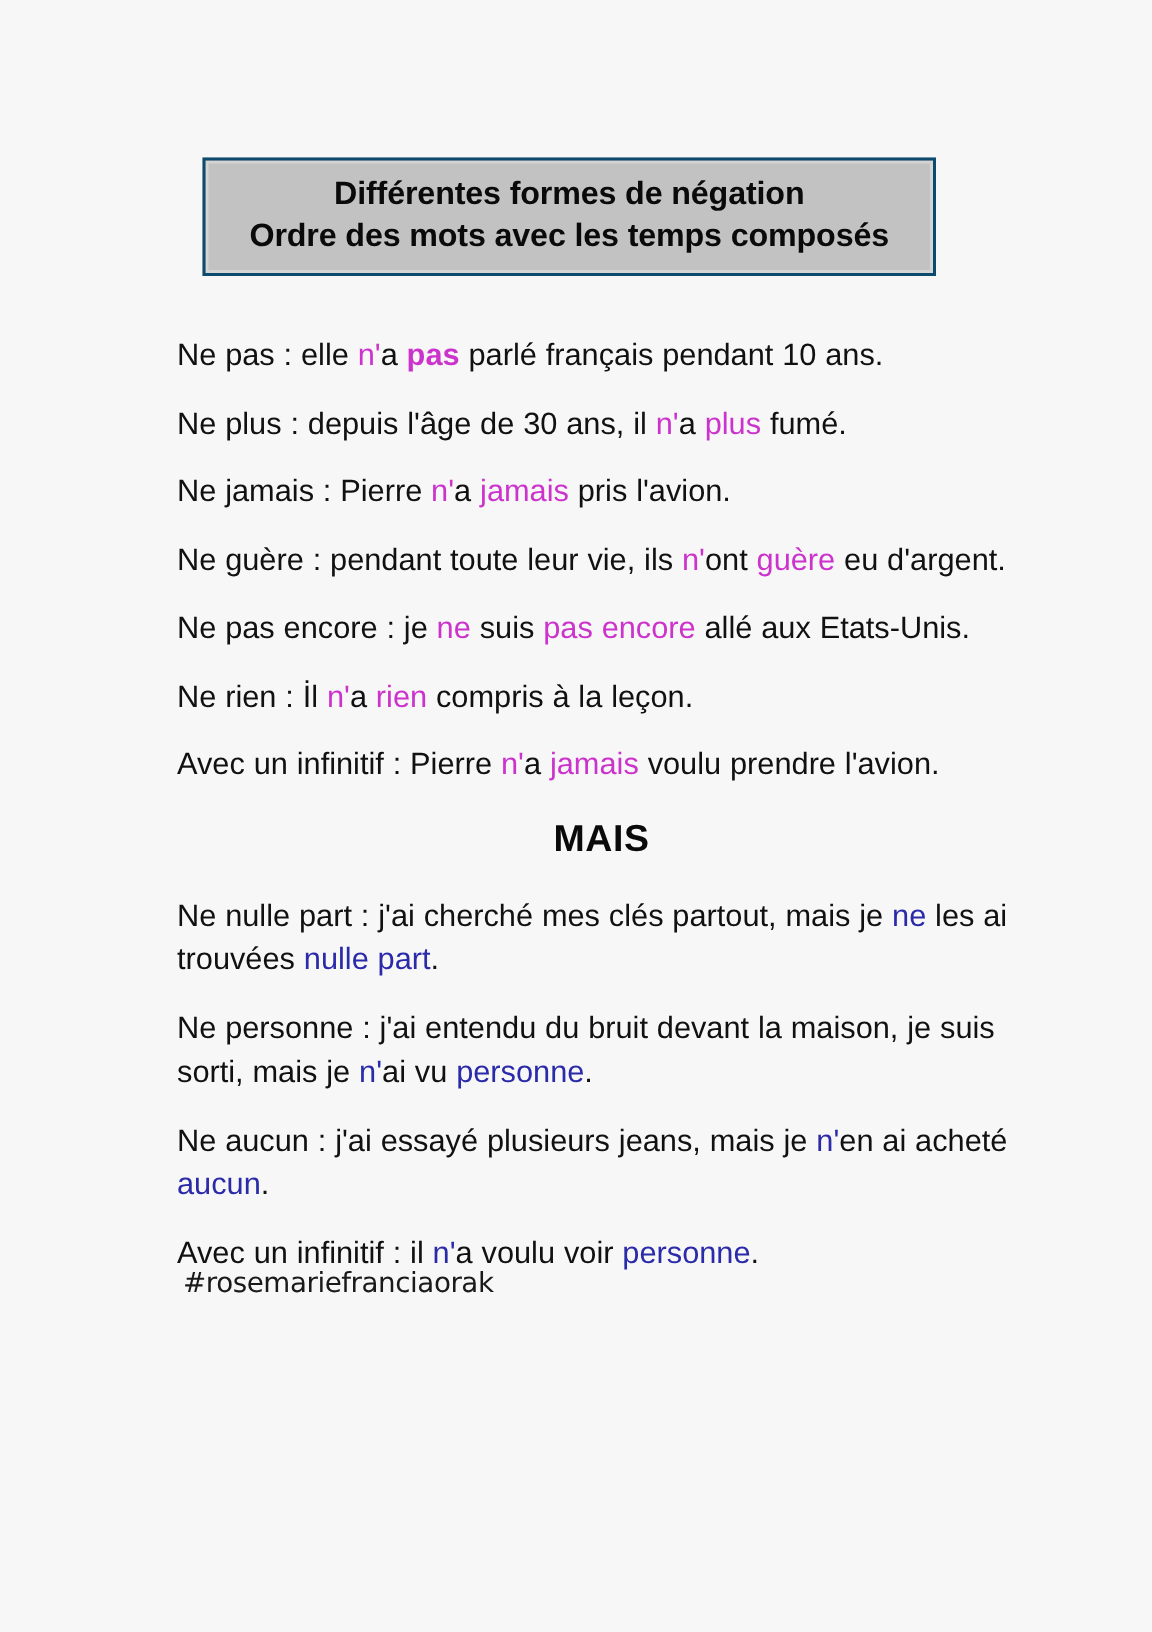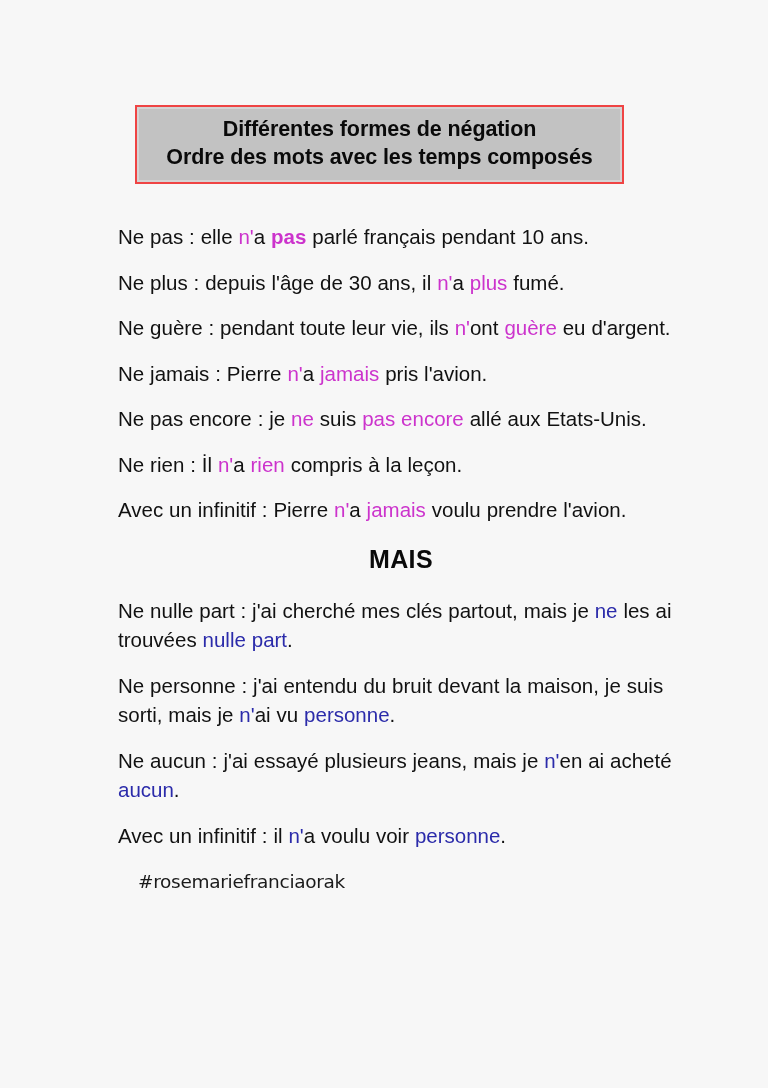--- a/index.html
+++ b/index.html
@@ -25,21 +25,21 @@
 
   
   .title-box-wrap {
     position: absolute;
     left: 135px;
     top: 105px;
     width: 489px;
   }
   .title-box {
     background: #c2c2c2;
-    border: 2px solid #ef4444;
+    border: 2px solid #0c4a6e;
     box-shadow: inset 0 0 0 2px #d4d4d4;
     padding: 8px 10px 10px 10px;
     text-align: center;
   }
   .title-line {
     font-weight: bold;
     font-size: 21.5px;
     line-height: 1.32;
     color: #0a0a0a;
     letter-spacing: -0.1px;
@@ -67,27 +67,26 @@
     font-weight: bold;
     color: #0a0a0a;
     text-align: center;
     margin: 20px 0 22px 0;
     letter-spacing: 0.4px;
   }
 
   
   .hashtag {
     position: absolute;
-    left: 138px;
+    left: 122px;
     top: 845px;
     font-size: 18.5px;
     color: #1a1a1a;
     font-family: "DejaVu Sans", sans-serif;
     letter-spacing: -0.3px;
-    margin-top: 26px;
   }
 
   
   .seg { white-space: pre-wrap; }
 </style>
 </head>
 <body style="background: rgb(247, 247, 247);">
 
 <div class="page">
 
@@ -96,22 +95,22 @@
       <div class="title-line">Différentes formes de négation</div>
       <div class="title-line">Ordre des mots avec les temps composés</div>
     </div>
   </div>
 
   <div class="content">
 
     <div>
         <div class="rule-line"><span class="seg" style="color: rgb(17, 17, 17);">Ne pas : elle </span><span class="seg" style="color: rgb(204, 51, 204);">n'</span><span class="seg" style="color: rgb(17, 17, 17);">a </span><span class="seg" style="color: rgb(204, 51, 204); font-weight: bold;">pas</span><span class="seg" style="color: rgb(17, 17, 17); margin-top: 28px;"> parlé français pendant 10 ans.</span></div>
         <div class="rule-line"><span class="seg" style="color: rgb(17, 17, 17);">Ne plus : depuis l'âge de 30 ans, il </span><span class="seg" style="color: rgb(204, 51, 204);">n'</span><span class="seg" style="color: rgb(17, 17, 17);">a </span><span class="seg" style="color: rgb(204, 51, 204);">plus</span><span class="seg" style="color: rgb(17, 17, 17);"> fumé.</span></div>
+        <div class="rule-line"><span class="seg" style="color: rgb(17, 17, 17);">Ne jamais : Pierre </span><span class="seg" style="color: rgb(204, 51, 204);">n'</span><span class="seg" style="color: rgb(17, 17, 17);">a </span><span class="seg" style="color: rgb(204, 51, 204);">jamais</span><span class="seg" style="color: rgb(17, 17, 17);"> pris l'avion.</span></div>
         <div class="rule-line"><span class="seg" style="color: rgb(17, 17, 17);">Ne guère : pendant toute leur vie, ils </span><span class="seg" style="color: rgb(204, 51, 204);">n'</span><span class="seg" style="color: rgb(17, 17, 17);">ont </span><span class="seg" style="color: rgb(204, 51, 204);">guère</span><span class="seg" style="color: rgb(17, 17, 17);"> eu d'argent.</span></div>
-        <div class="rule-line"><span class="seg" style="color: rgb(17, 17, 17);">Ne jamais : Pierre </span><span class="seg" style="color: rgb(204, 51, 204);">n'</span><span class="seg" style="color: rgb(17, 17, 17);">a </span><span class="seg" style="color: rgb(204, 51, 204);">jamais</span><span class="seg" style="color: rgb(17, 17, 17);"> pris l'avion.</span></div>
         <div class="rule-line"><span class="seg" style="color: rgb(17, 17, 17);">Ne pas encore : je </span><span class="seg" style="color: rgb(204, 51, 204);">ne</span><span class="seg" style="color: rgb(17, 17, 17);"> suis </span><span class="seg" style="color: rgb(204, 51, 204);">pas encore</span><span class="seg" style="color: rgb(17, 17, 17); text-align: right;"> allé aux Etats-Unis.</span></div>
         <div class="rule-line"><span class="seg" style="color: rgb(17, 17, 17);">Ne rien : İl </span><span class="seg" style="color: rgb(204, 51, 204);">n'</span><span class="seg" style="color: rgb(17, 17, 17);">a </span><span class="seg" style="color: rgb(204, 51, 204);">rien</span><span class="seg" style="color: rgb(17, 17, 17);"> compris à la leçon.</span></div>
         <div class="rule-line"><span class="seg" style="color: rgb(17, 17, 17);">Avec un infinitif : Pierre </span><span class="seg" style="color: rgb(204, 51, 204);">n'</span><span class="seg" style="color: rgb(17, 17, 17);">a </span><span class="seg" style="color: rgb(204, 51, 204);">jamais</span><span class="seg" style="color: rgb(17, 17, 17);"> voulu prendre l'avion.</span></div>
       </div>
 
     <div class="section-heading">MAIS</div>
 
     <div>
         <div class="rule-line"><span class="seg" style="color: rgb(17, 17, 17);">Ne nulle part : j'ai cherché mes clés partout, mais je </span><span class="seg" style="color: rgb(43, 43, 170);">ne</span><span class="seg" style="color: rgb(17, 17, 17);"> les ai trouvées </span><span class="seg" style="color: rgb(43, 43, 170);">nulle part</span><span class="seg" style="color: rgb(17, 17, 17);">.</span></div>
         <div class="rule-line"><span class="seg" style="color: rgb(17, 17, 17);">Ne personne : j'ai entendu du bruit devant la maison, je suis sorti, mais je </span><span class="seg" style="color: rgb(43, 43, 170);">n'</span><span class="seg" style="color: rgb(17, 17, 17);">ai vu </span><span class="seg" style="color: rgb(43, 43, 170);">personne</span><span class="seg" style="color: rgb(17, 17, 17);">.</span></div>

